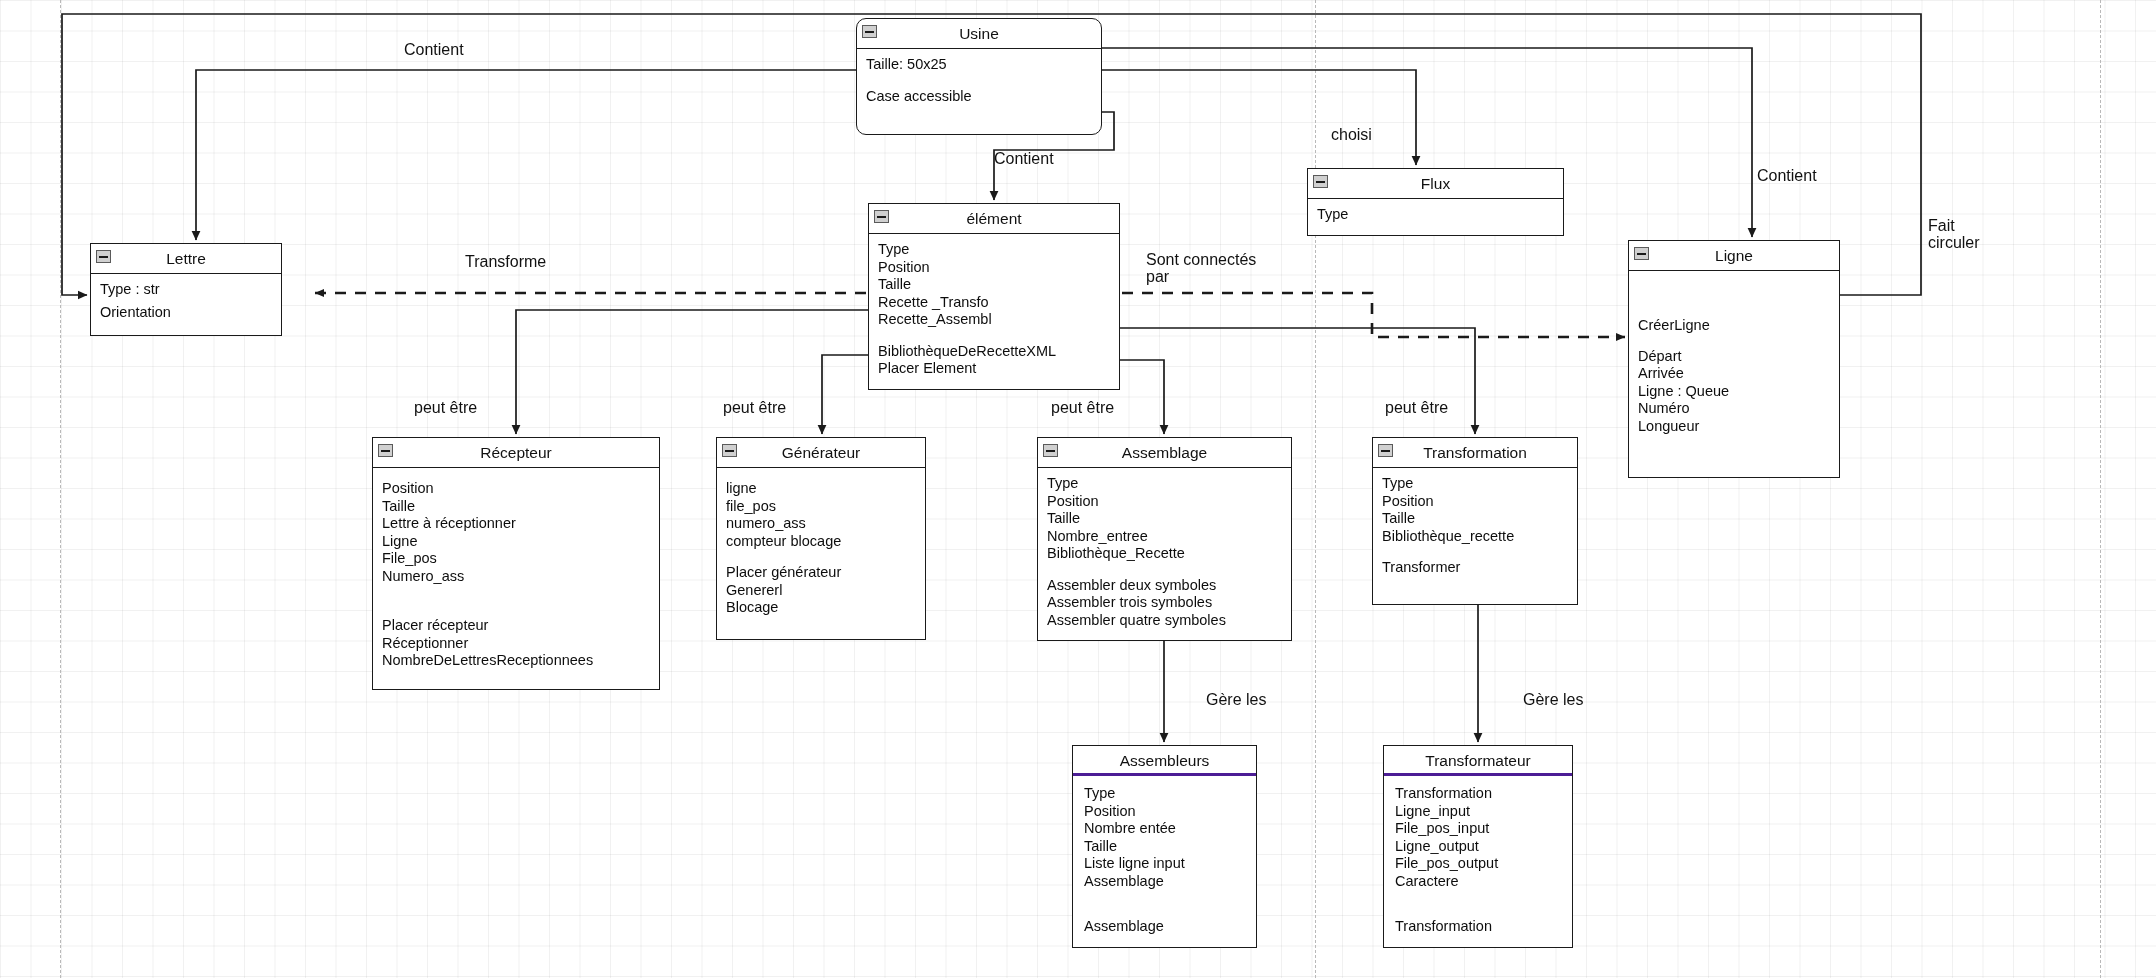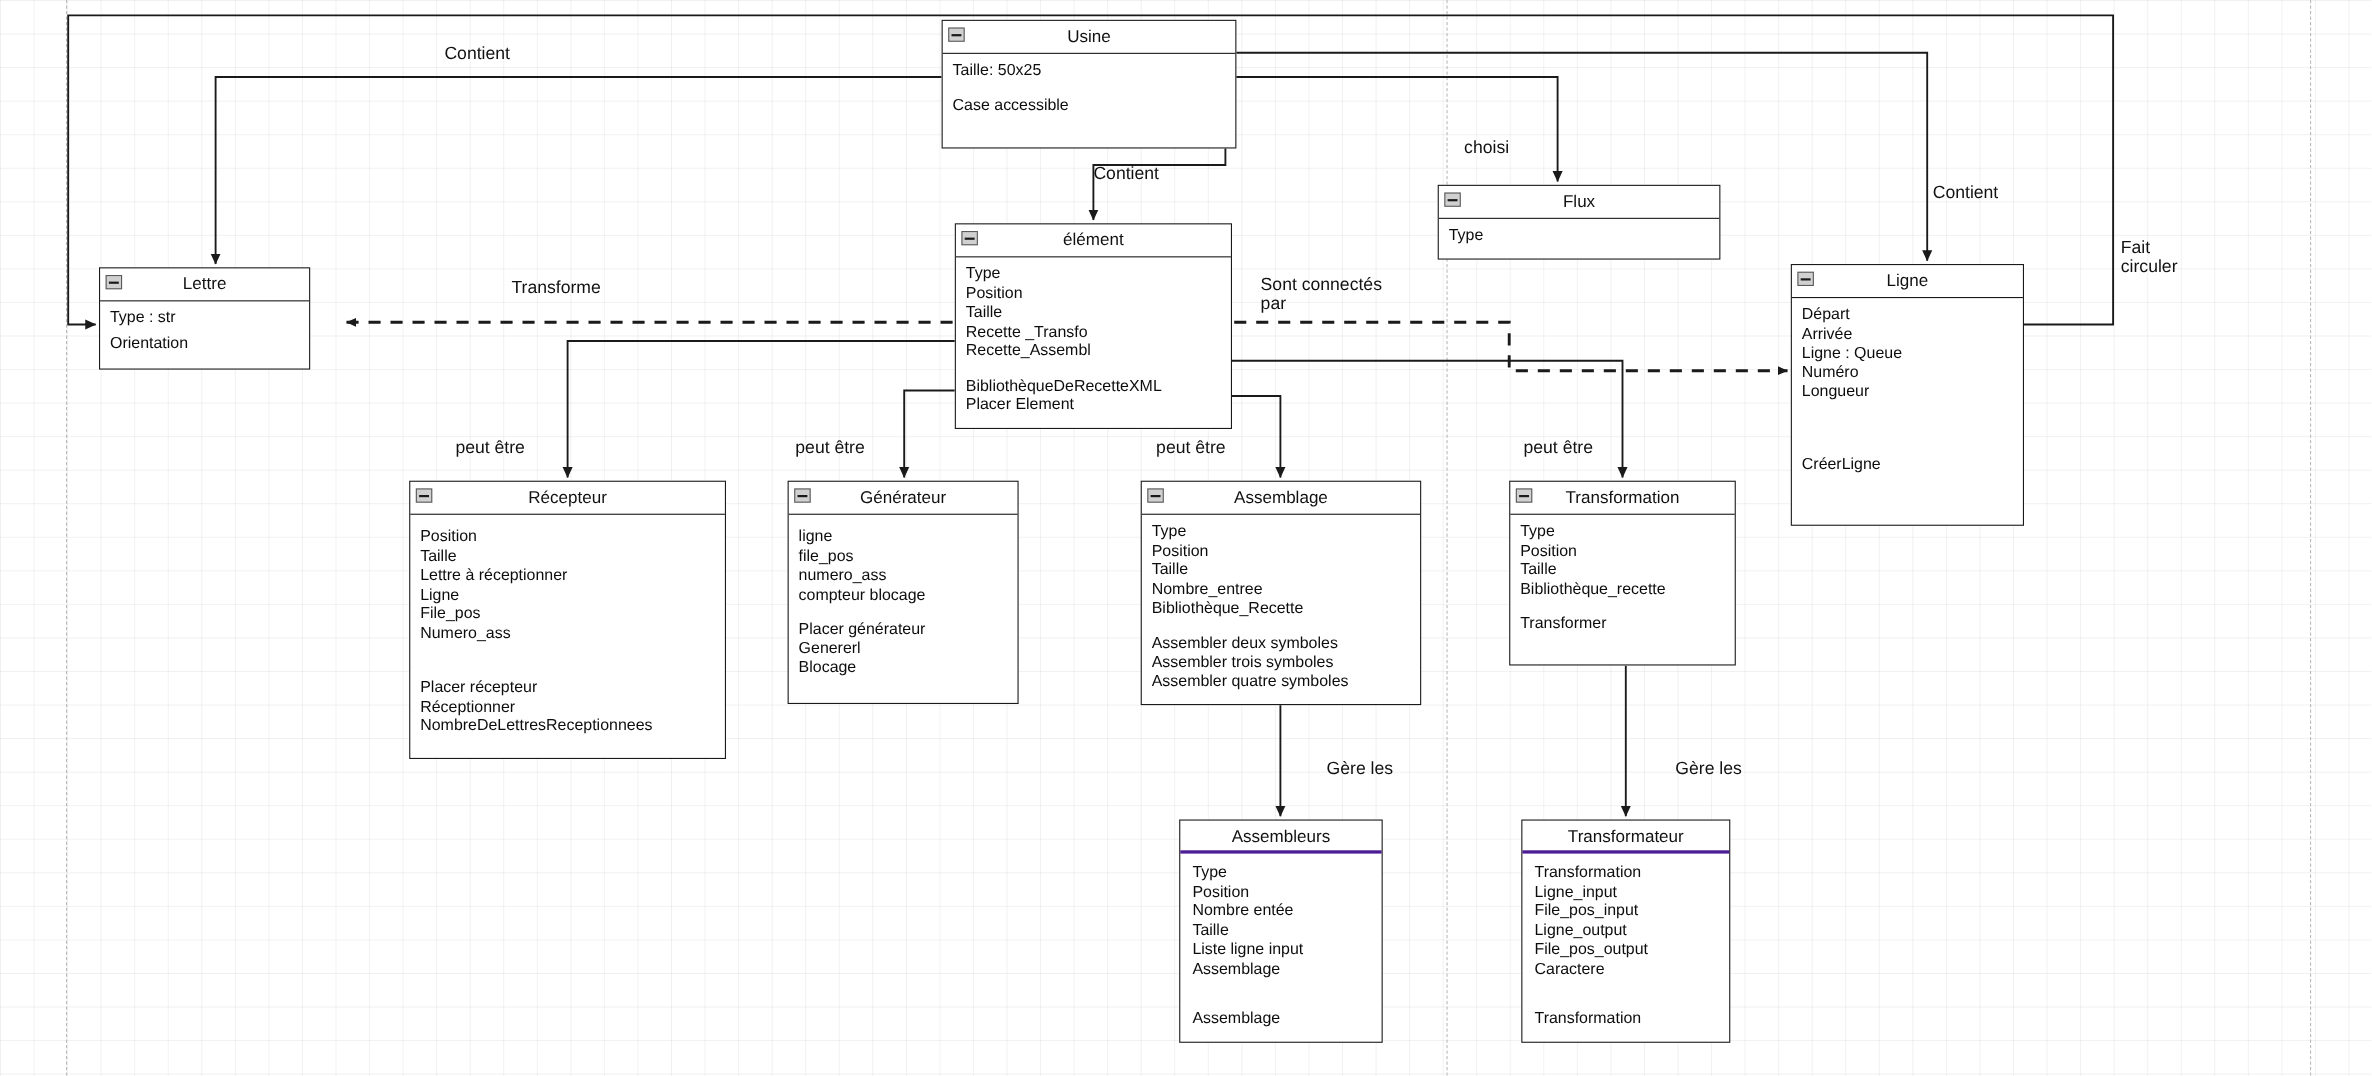--- a/index.html
+++ b/index.html
@@ -156,21 +156,21 @@
     </g>
 
     <g stroke="#1a1a1a" fill="none" stroke-width="2.6" stroke-dasharray="11 9">
 
       <path d="M866,293 L315,293" marker-end="url(#arrowFillSm)"></path>
 
       <path d="M1122,293 L1372,293 L1372,337 L1625,337" marker-end="url(#arrowFillSm)"></path>
     </g>
   </svg>
 
-  <div class="uml-box" style="left:856px;top:18px;width:268px;height:117px;">
+  <div class="uml-box" style="left:856px;top:18px;width:246px;height:117px;border-radius:10px;">
     <div class="uml-title">
       <span class="collapse-icon"></span>
       <span>Usine</span>
     </div>
     <div class="uml-section attrs">
       <div class="uml-row">Taille: 50x25</div>
     </div>
     <div class="uml-section ops">
       <div class="uml-row">Case accessible</div>
     </div>
@@ -212,30 +212,30 @@
     </div>
     <div class="uml-section attrs">
       <div class="uml-row">Type</div>
     </div>
   </div>
 
   <div class="uml-box" style="left:1628px;top:240px;width:212px;height:238px;">
     <div class="uml-title">
       <span class="collapse-icon"></span>
       <span>Ligne</span>
+    </div>
+    <div class="uml-section ops" style="padding-top:46px">
+      <div class="uml-row">CréerLigne</div>
     </div>
     <div class="uml-section attrs">
       <div class="uml-row">Départ</div>
       <div class="uml-row">Arrivée</div>
       <div class="uml-row">Ligne : Queue</div>
       <div class="uml-row">Numéro</div>
       <div class="uml-row">Longueur</div>
-    </div>
-    <div class="uml-section ops" style="padding-top:46px">
-      <div class="uml-row">CréerLigne</div>
     </div>
   </div>
 
   <div class="uml-box" style="left:372px;top:437px;width:288px;height:253px;">
     <div class="uml-title">
       <span class="collapse-icon"></span>
       <span>Récepteur</span>
     </div>
     <div class="uml-section attrs" style="padding-top:12px">
       <div class="uml-row">Position</div>

